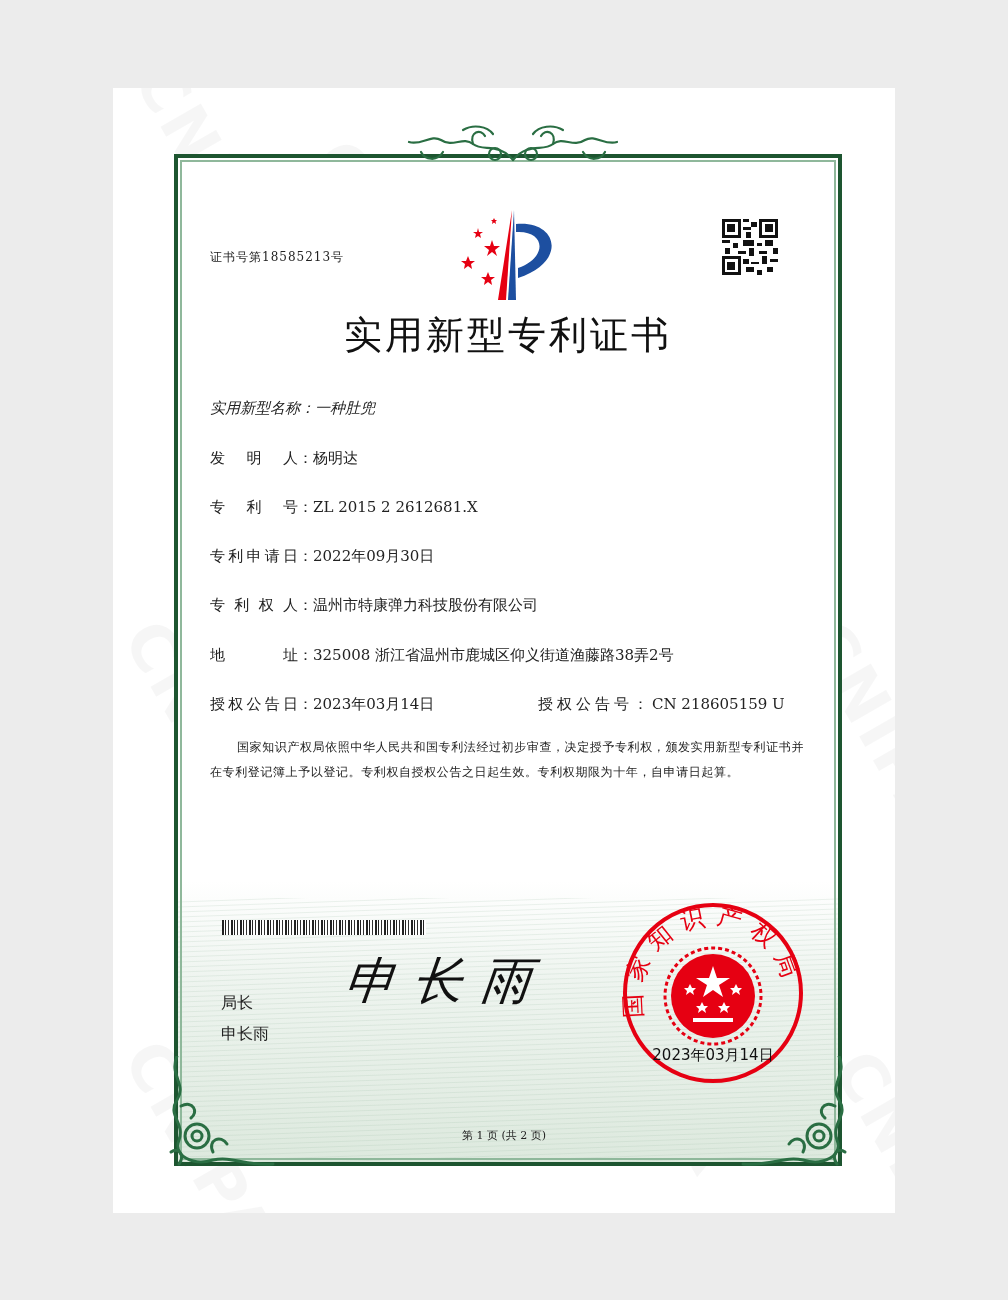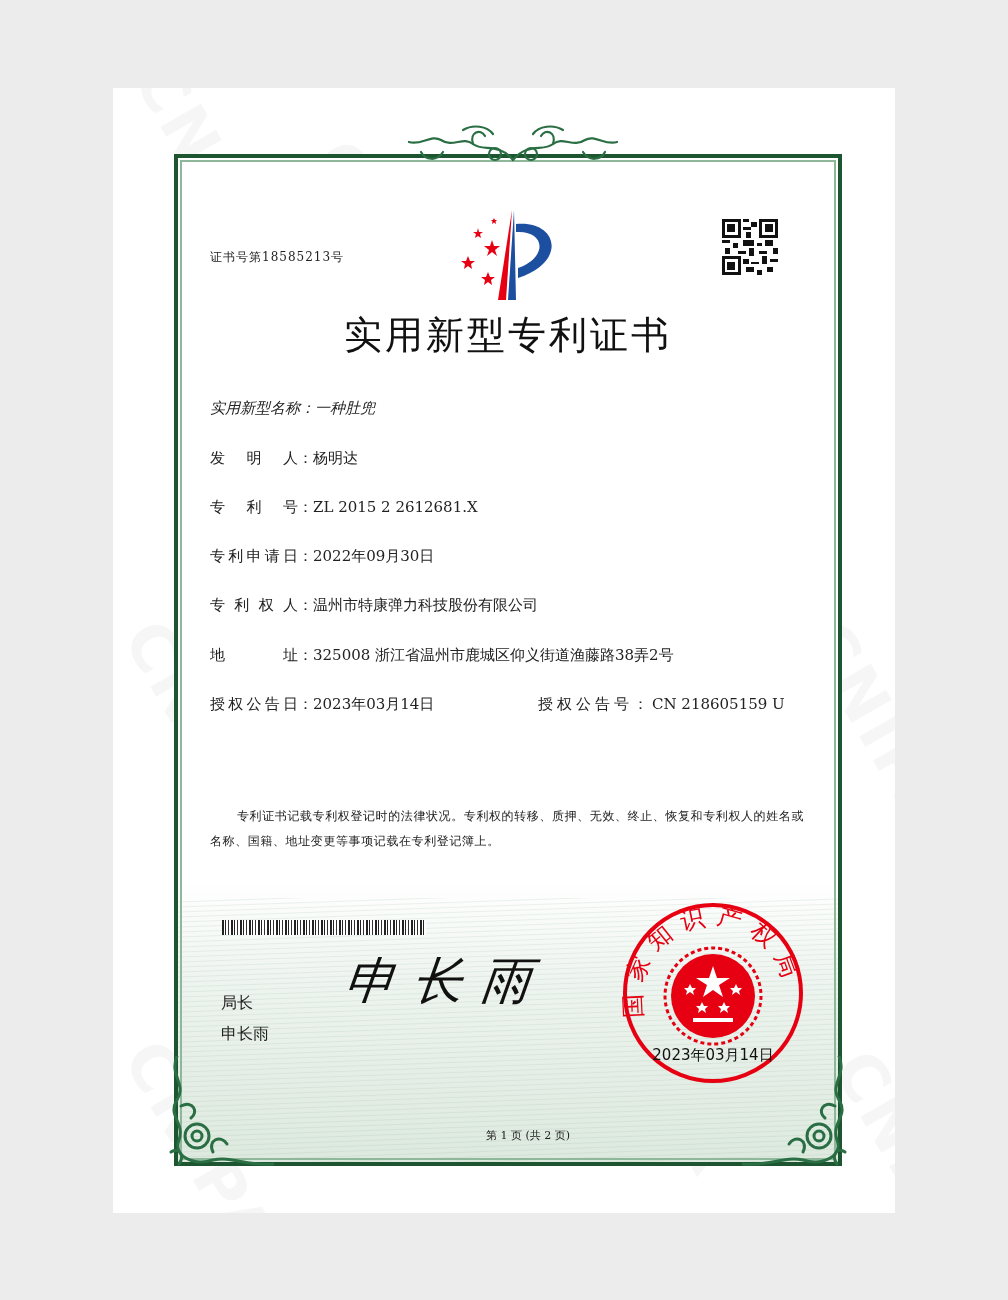--- a/index.html
+++ b/index.html
@@ -23,21 +23,21 @@
            font-size:38px; letter-spacing:3px; color:#111; }
   .field { position:absolute; left:97px; font-size:15px; white-space:nowrap; }
   .lbl-spread { display:inline-flex; justify-content:space-between; width:88px; }
   .para { position:absolute; left:97px; width:598px; font-size:12px; line-height:25px; text-indent:27px; letter-spacing:0.6px; }
   .barcode { position:absolute; left:109px; top:832px; width:204px; height:15px;
              background:repeating-linear-gradient(90deg, #222 0 2px, #fff 2px 3px, #222 3px 4px, #fff 4px 6px, #333 6px 7px, #fff 7px 9px); }
   .sig-role { position:absolute; left:108px; top:905px; font-family:Liberation Sans, sans-serif; font-size:16px; }
   .sig-name { position:absolute; left:108px; top:936px; font-family:"DejaVu Sans", sans-serif; font-size:16px; }
   .signature { position:absolute; left:232px; top:860px; font-family:"DejaVu Serif", serif; font-size:50px; font-style:italic; letter-spacing:18px; color:#111; transform:skewX(-6deg); }
   .seal { position:absolute; left:505px; top:810px; width:190px; height:190px; }
-  .page-num { position:absolute; left:0; width:100%; top:1040px; text-align:center; font-size:11px;padding-left:24px; }
+  .page-num { position:absolute; left:0; width:100%; top:1040px; text-align:center; font-size:11px; }
 </style>
 </head>
 <body>
 
 <div class="paper">
   <div class="wm" style="left:70px;top:-40px;">CNIPA</div>
   <div class="wm" style="left:250px;top:40px;">CNIPA</div>
   <div class="wm" style="left:520px;top:300px;">CNIPA</div>
   <div class="wm" style="left:60px;top:520px;">CNIPA</div>
   <div class="wm" style="left:260px;top:620px;">CNIPA</div>
@@ -187,21 +187,21 @@
         <span>公</span>
         <span>告</span>
         <span>日</span>
       </span><span>：</span><span>2023年03月14日</span>
   </div>
 
   <div class="field" style="top:607px;left:396px;margin-left:29px;">
     <span style="letter-spacing:4px;">授权公告号：</span><span>CN 218605159 U</span>
   </div>
 
-  <div class="para" style="top:716px;">专利证书记载专利权登记时的法律状况。专利权的转移、质押、无效、终止、恢复和专利权人的姓名或名称、国籍、地址变更等事项记载在专利登记簿上。</div>
+  <div class="para" style="top:647px;">国家知识产权局依照中华人民共和国专利法经过初步审查，决定授予专利权，颁发实用新型专利证书并在专利登记簿上予以登记。专利权自授权公告之日起生效。专利权期限为十年，自申请日起算。</div>
 
   <div class="barcode"></div>
 
   <div class="sig-role">局长</div>
   <div class="sig-name">申长雨</div>
   <div class="signature">申长雨</div>
 
   <svg class="seal" viewBox="0 0 190 190">
     <circle cx="95" cy="95" r="88" fill="none" stroke="#e60012" stroke-width="4"></circle>
     <defs>

